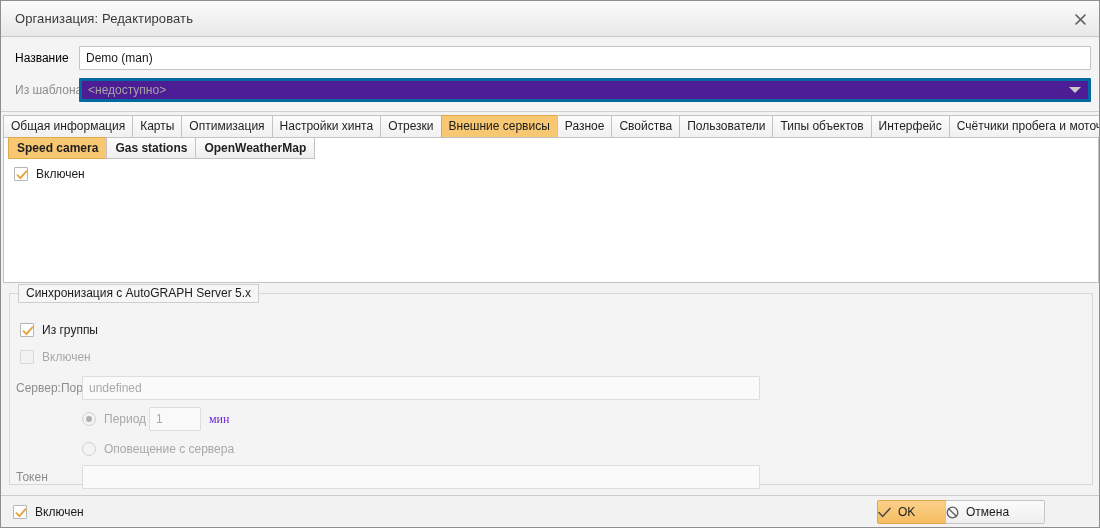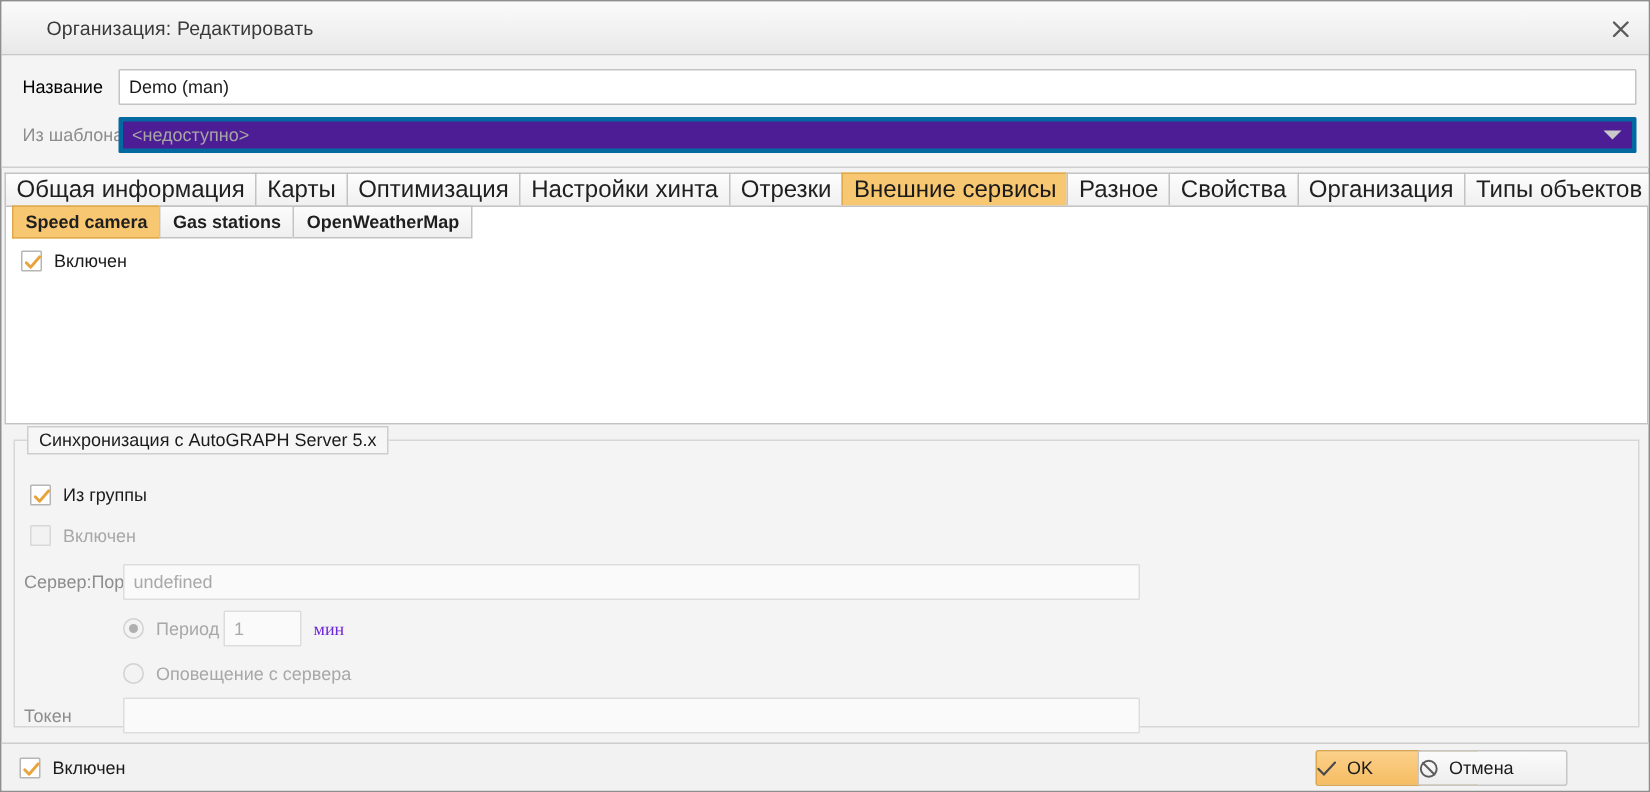--- a/index.html
+++ b/index.html
@@ -35,21 +35,20 @@
     border-bottom: 1px solid #c8c8c8;
   }
   .titlebar-text {
     position: absolute;
     left: 14px;
     top: 10px;
     font-size: 13px;
     color: #3a3a3a;
     letter-spacing: 0.1px;
     white-space: nowrap;
-    margin-left: 16px;
   }
   .close-btn {
     position: absolute;
     right: 8px;
     top: 6px;
     width: 26px;
     height: 24px;
     display: flex;
     align-items: center;
     justify-content: center;
@@ -117,21 +116,21 @@
     display: flex;
     align-items: flex-end;
     padding-left: 2px;
     box-sizing: border-box;
   }
   .tab {
     box-sizing: border-box;
     height: 23px;
     line-height: 21px;
     padding: 0 7px;
-    font-size: 16px;
+    font-size: 12px;
     color: #1f1f1f;
     background: linear-gradient(to bottom, #fdfdfd 0%, #f0f0f0 100%);
     border: 1px solid #c3c3c3;
     border-right: none;
     white-space: nowrap;
     cursor: pointer;
     user-select: none;
   }
   .tab:last-child { border-right: 1px solid #c3c3c3; }
   .tab.active {
@@ -329,21 +328,21 @@
 
   <div class="tabstrip" id="tabstrip">
       <div class="tab"><span>Общая информация</span></div>
       <div class="tab"><span>Карты</span></div>
       <div class="tab"><span>Оптимизация</span></div>
       <div class="tab"><span>Настройки хинта</span></div>
       <div class="tab"><span>Отрезки</span></div>
       <div class="tab active"><span>Внешние сервисы</span></div>
       <div class="tab"><span>Разное</span></div>
       <div class="tab"><span>Свойства</span></div>
-      <div class="tab"><span>Организация</span></div>
+      <div class="tab"><span>Пользователи</span></div>
       <div class="tab"><span>Типы объектов</span></div>
       <div class="tab"><span>Интерфейс</span></div>
       <div class="tab"><span>Счётчики пробега и моточасов</span></div>
     </div>
 
   <div class="content-panel">
     <div class="subtabstrip" id="subtabstrip">
         <div class="subtab active"><span>Speed camera</span></div>
         <div class="subtab"><span>Gas stations</span></div>
         <div class="subtab"><span>OpenWeatherMap</span></div>

